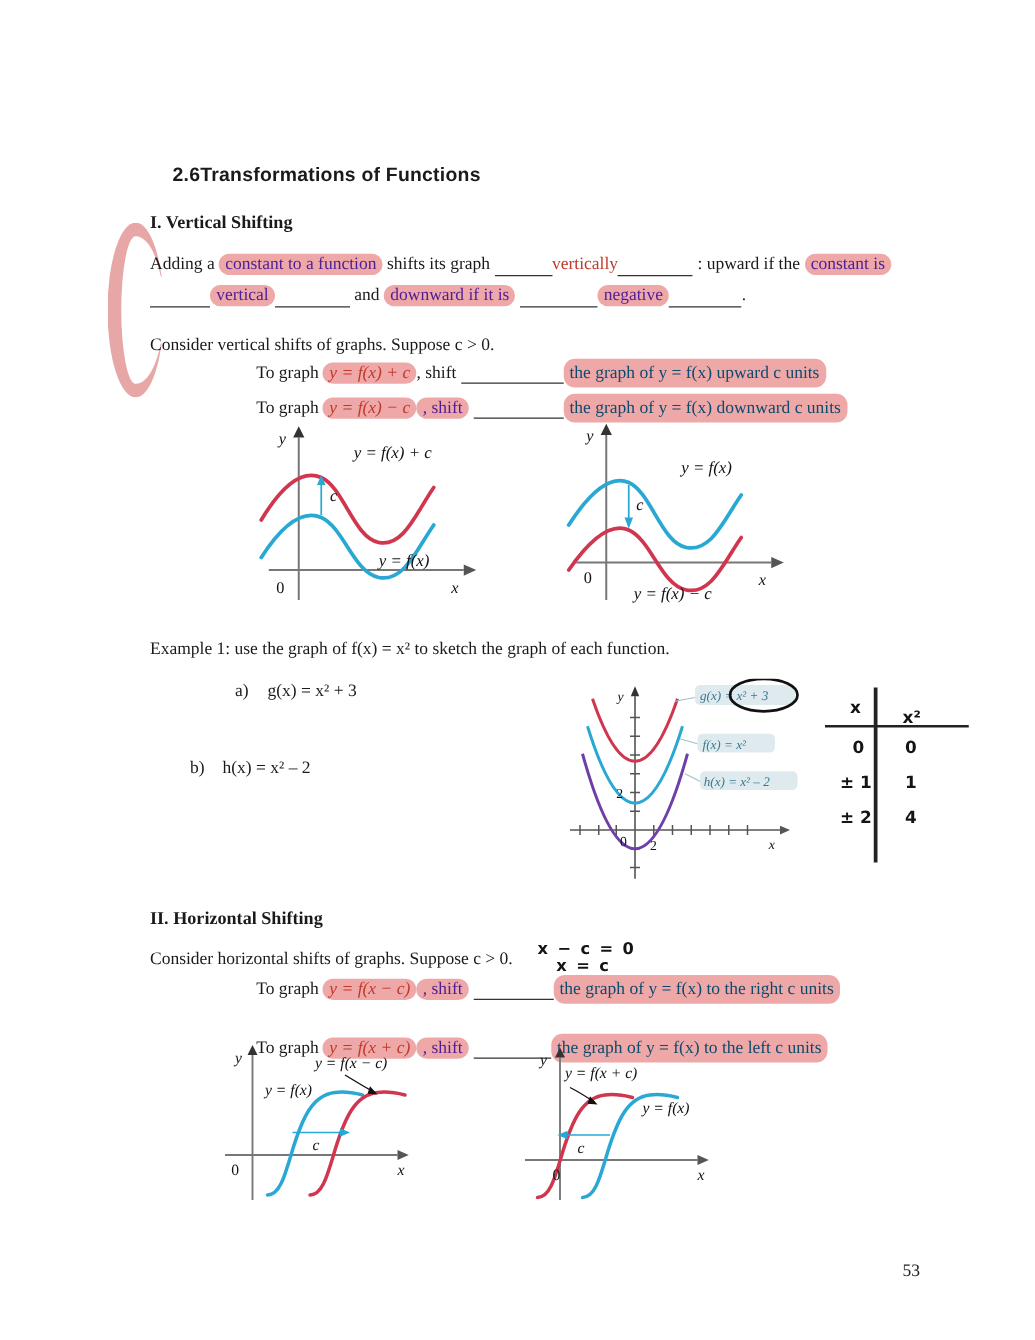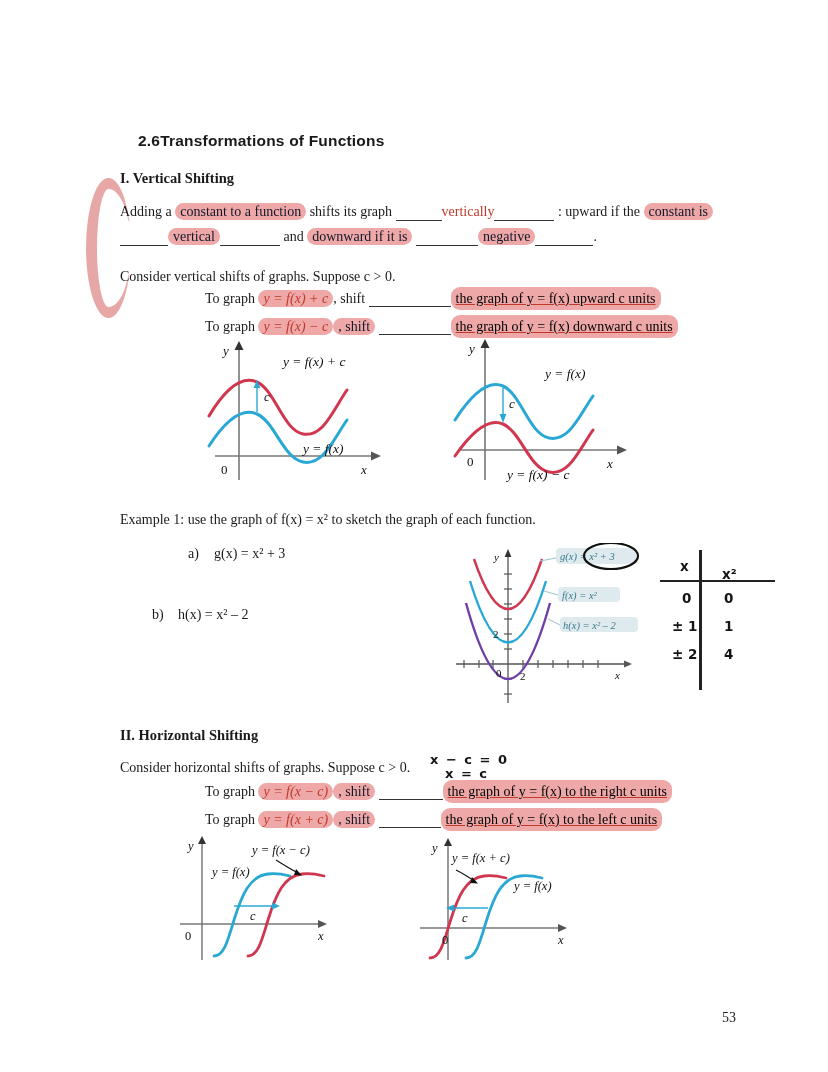--- a/index.html
+++ b/index.html
@@ -46,28 +46,27 @@
     font-size: 14px;
     line-height: 18px;
     white-space: nowrap;
   }
 
   
   .hl {
     background: #efa8a8;
     border-radius: 9px;
     padding: 1px 5px;
-    color: #0f172a;
+    color: #4c1d95;
   }
   .ans {
     background: #efa8a8;
     border-radius: 9px;
     padding: 4px 5px;
-    color: #000000;
-    text-decoration: underline;
+    color: #0c4a6e;
     text-decoration-color: #c0392b;
   }
   .ansplain {
     color: #c0392b;
   }
   .blank {
     display: inline-block;
     border-bottom: 1px solid #333;
     vertical-align: bottom;
   }
@@ -304,21 +303,21 @@
 
   <div class="hand" style="left:430px; top:752px;">x − c = 0</div>
   <div class="hand" style="left:445px; top:766px;">x = c</div>
 
   <div class="tg-row" style="left:205px; top:783px;">
     <span>To graph</span>
     <span class="hl ansplain" style="font-style:italic;">y = f(x − c)</span><span class="hl">, shift</span>
     <span class="blank" style="width:64px;">&nbsp;</span><span class="ans">the graph of y = f(x) to the right c units</span>
   </div>
 
-  <div class="tg-row" style="left:205px; top:811px;">
+  <div class="tg-row" style="left:205px; top:830px;">
     <span>To graph</span>
     <span class="hl ansplain" style="font-style:italic;">y = f(x + c)</span><span class="hl">, shift</span>
     <span class="blank" style="width:62px;">&nbsp;</span><span class="ans">the graph of y = f(x) to the left c units</span>
   </div>
 
   <div class="fig" style="left:172px; top:832px;">
     <svg width="200" height="130" viewBox="0 0 200 130">
       <line x1="8" y1="92" x2="146" y2="92" stroke="#777" stroke-width="1.5"></line>
       <polygon points="146,88 155,92 146,96" fill="#555"></polygon>
       <line x1="30" y1="128" x2="30" y2="12" stroke="#777" stroke-width="1.5"></line>

